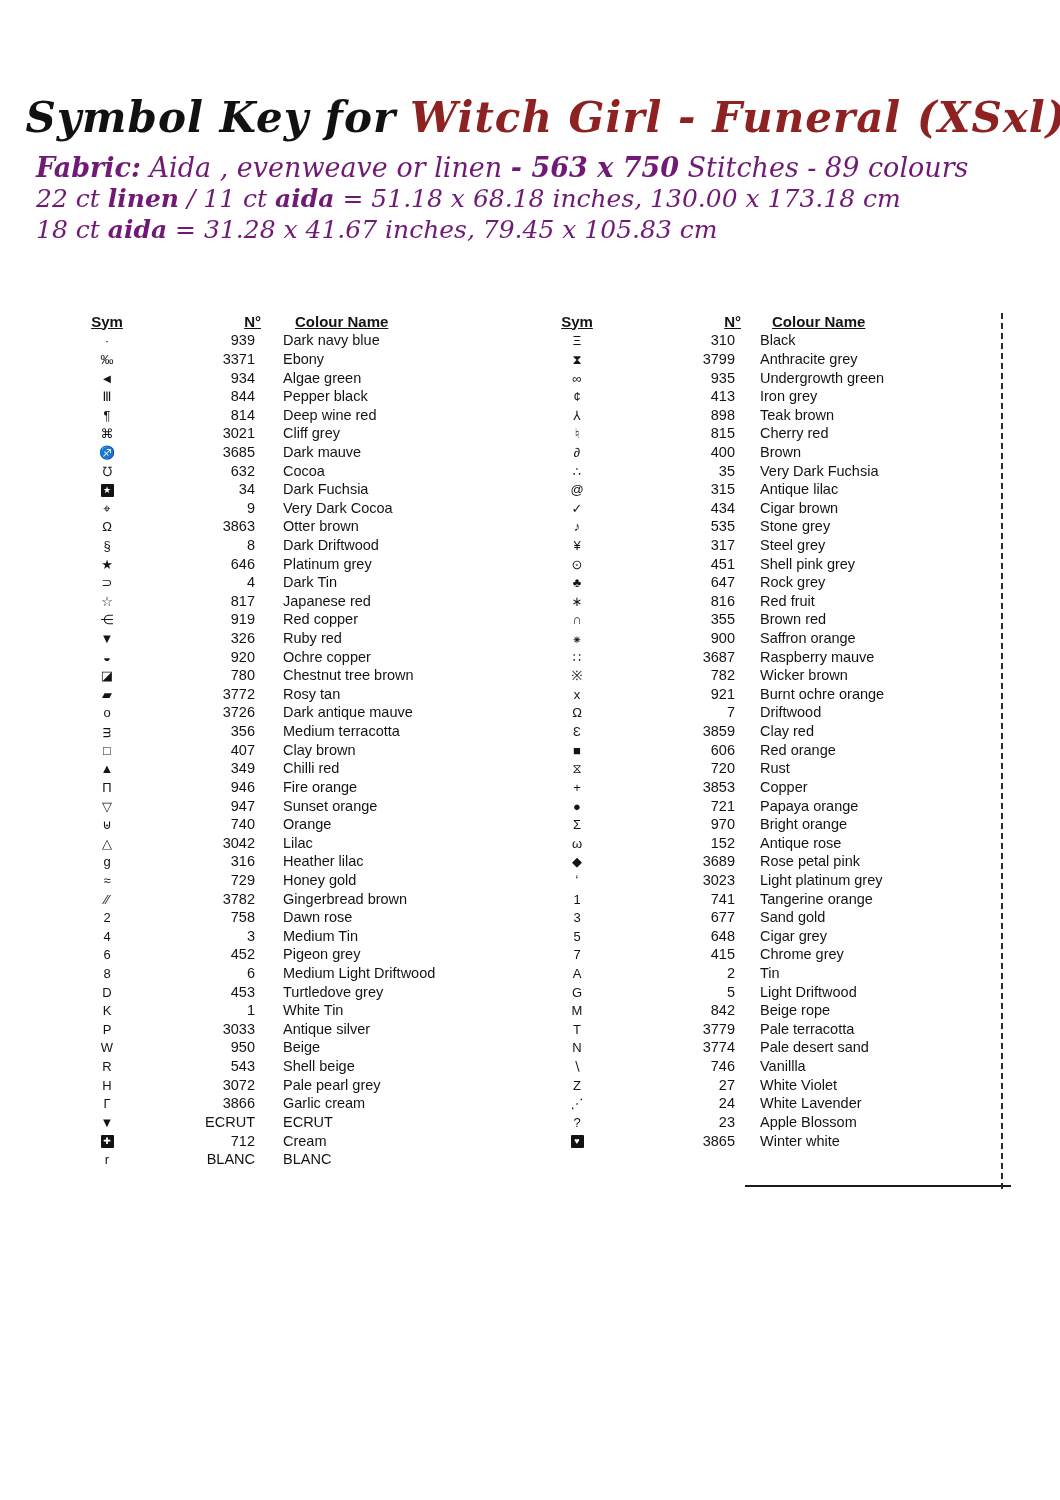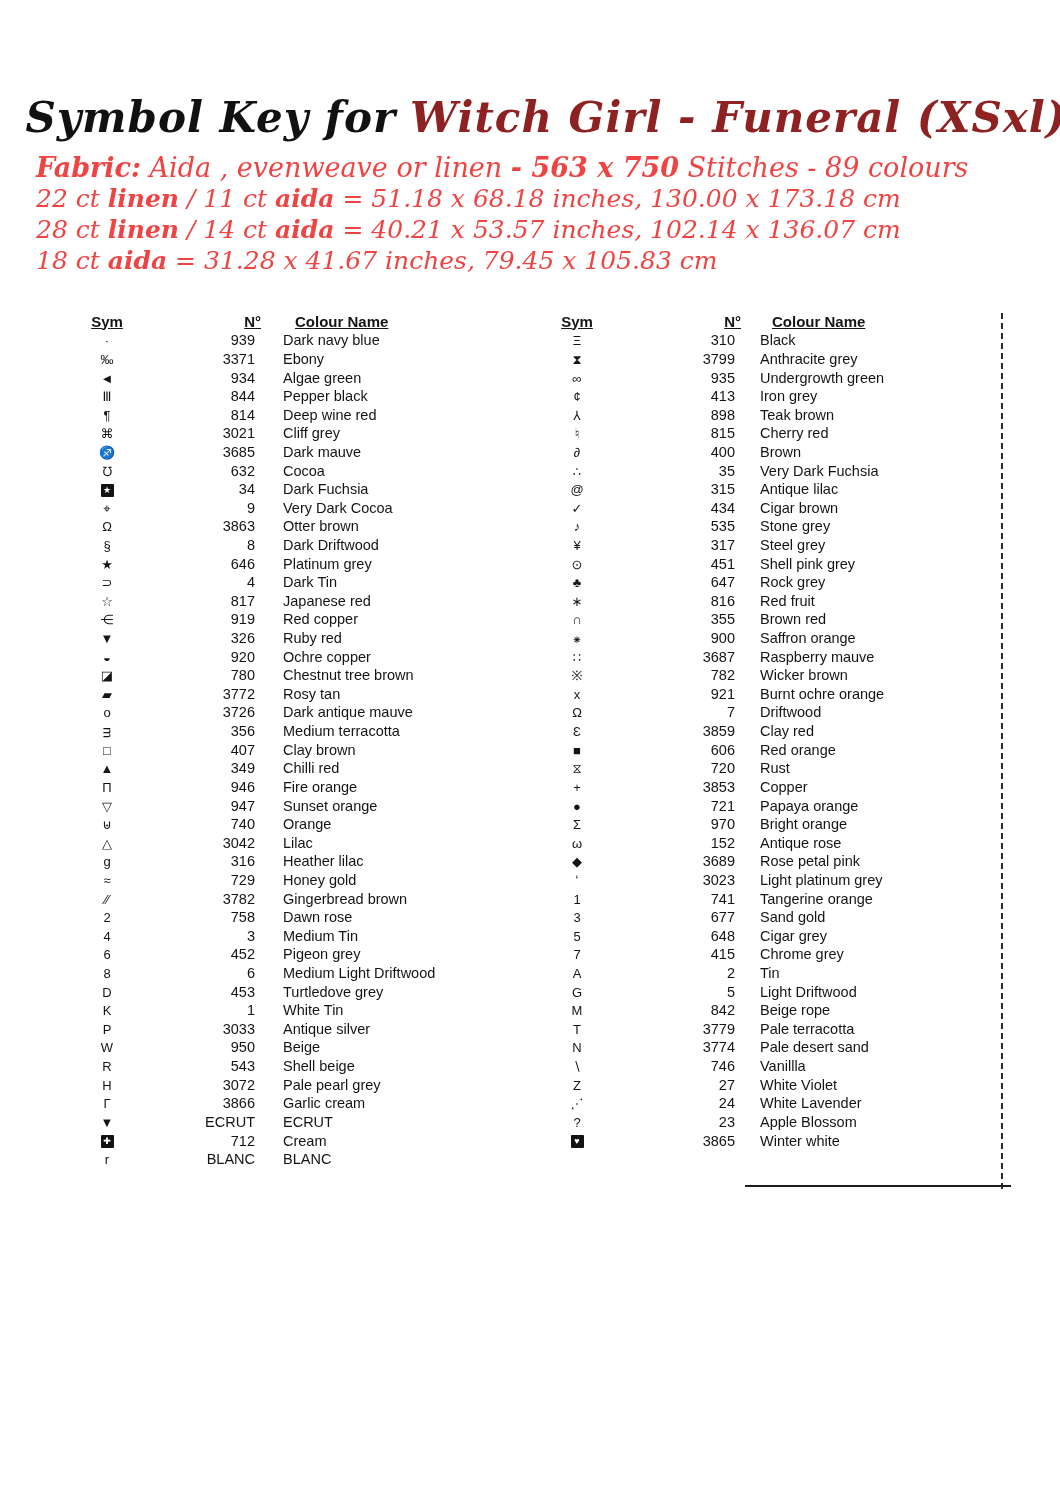--- a/index.html
+++ b/index.html
@@ -16,21 +16,21 @@
     font-family:"DejaVu Serif",serif;
     font-style:italic;font-weight:bold;
     font-size:42px;line-height:52px;white-space:nowrap;
     letter-spacing:1px;
   }
   .title .accent{color:#8e2222;margin-left:14px;}
   
   .fabric{
     position:absolute;top:152px;left:36px;width:980px;
     font-family:"DejaVu Serif",serif;font-style:italic;
-    font-size:25px;line-height:31px;color:#ef4444;
+    font-size:25px;line-height:31px;color:#701a75;
   }
   .fabric .fabric-line:first-child{font-size:27px;}
   .fabric b{font-weight:bold;}
   
   .key-table{position:absolute;top:311px;font-size:14.5px;color:#141414;}
   #left-table{left:60px;width:440px;}
   #right-table{left:535px;width:465px;}
   .hdr-row,.row{display:grid;align-items:center;}
   #left-table .hdr-row,#left-table .row{grid-template-columns:94px 101px 1fr;}
   #right-table .hdr-row,#right-table .row{grid-template-columns:84px 116px 1fr;}
@@ -61,21 +61,20 @@
 </head>
 <body>
 
 <div class="title">
   <span>Symbol Key for</span><span class="accent">Witch Girl - Funeral (XSxl)</span>
 </div>
 
 <div class="fabric">
     <div class="fabric-line"><b>Fabric:</b><span>  Aida , evenweave or  linen </span><b>- 563 x 750</b><span> Stitches - 89 colours</span></div>
     <div class="fabric-line"><span>22 ct </span><b>linen</b><span> / 11 ct </span><b>aida</b><span> = 51.18 x 68.18 inches, 130.00 x 173.18 cm</span></div>
-    <div class="fabric-line"><span>28 ct </span><b>linen</b><span> / 14 ct </span><b>aida</b><span> = 40.21 x 53.57 inches, 102.14 x 136.07 cm</span></div>
     <div class="fabric-line"><span>18 ct </span><b>aida</b><span>  = 31.28 x 41.67 inches, 79.45 x 105.83 cm</span></div>
   </div>
 
 <div class="key-table" id="left-table">
   <div class="hdr-row">
     <span class="c-sym">Sym</span>
     <span class="c-num">N°</span>
     <span class="c-name">Colour Name</span>
   </div>
   <div class="rows">

